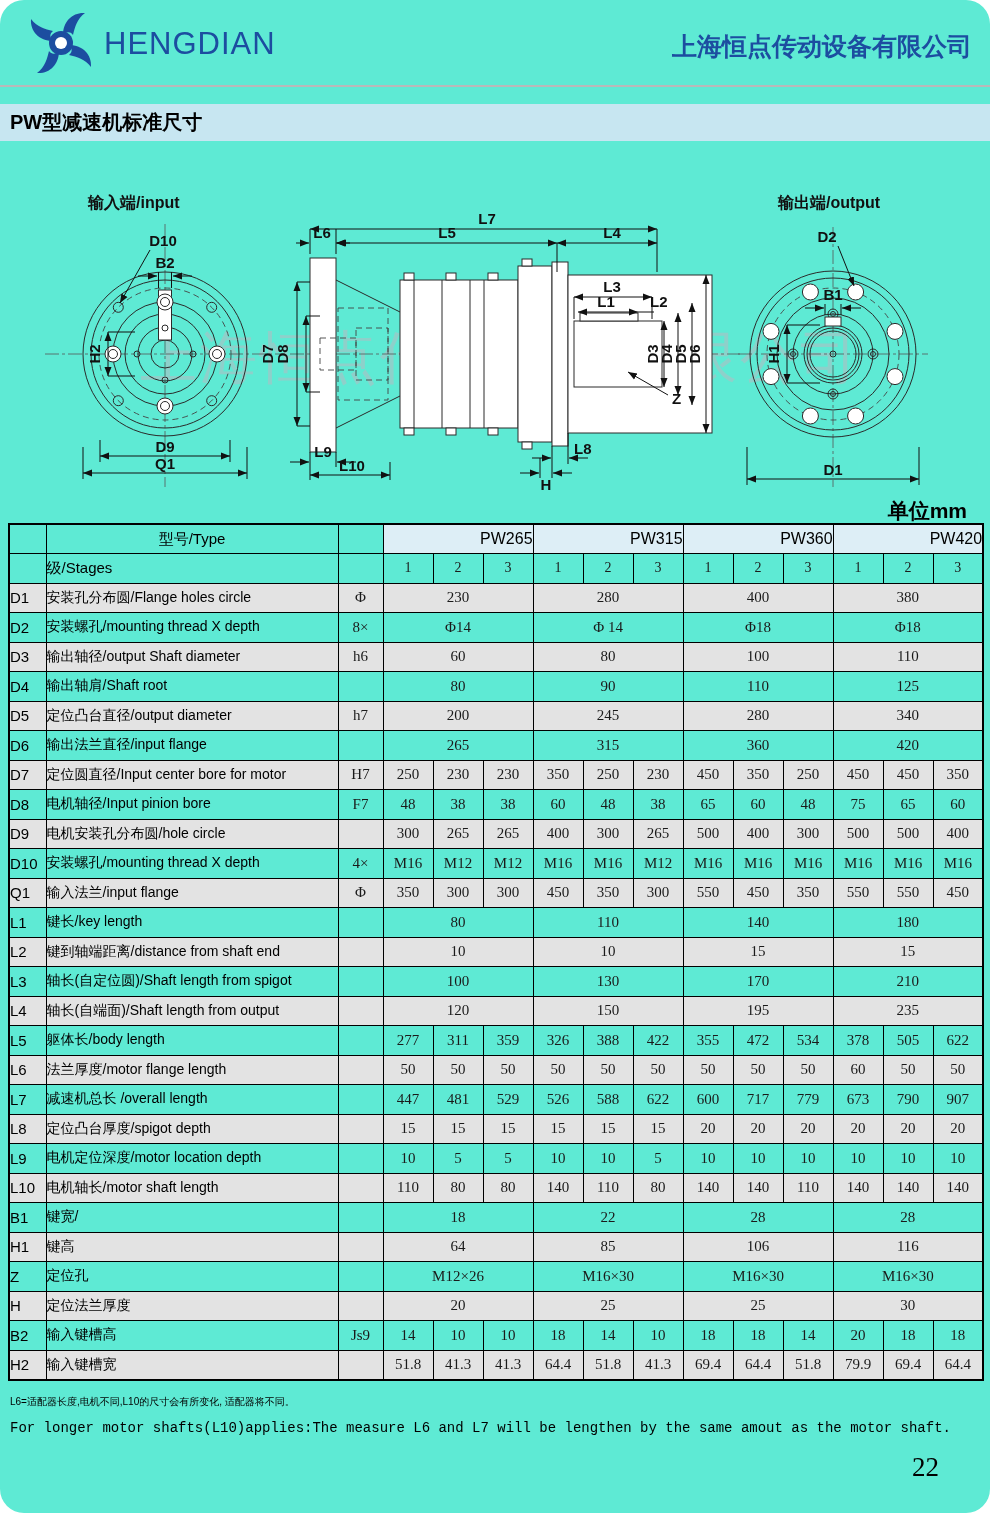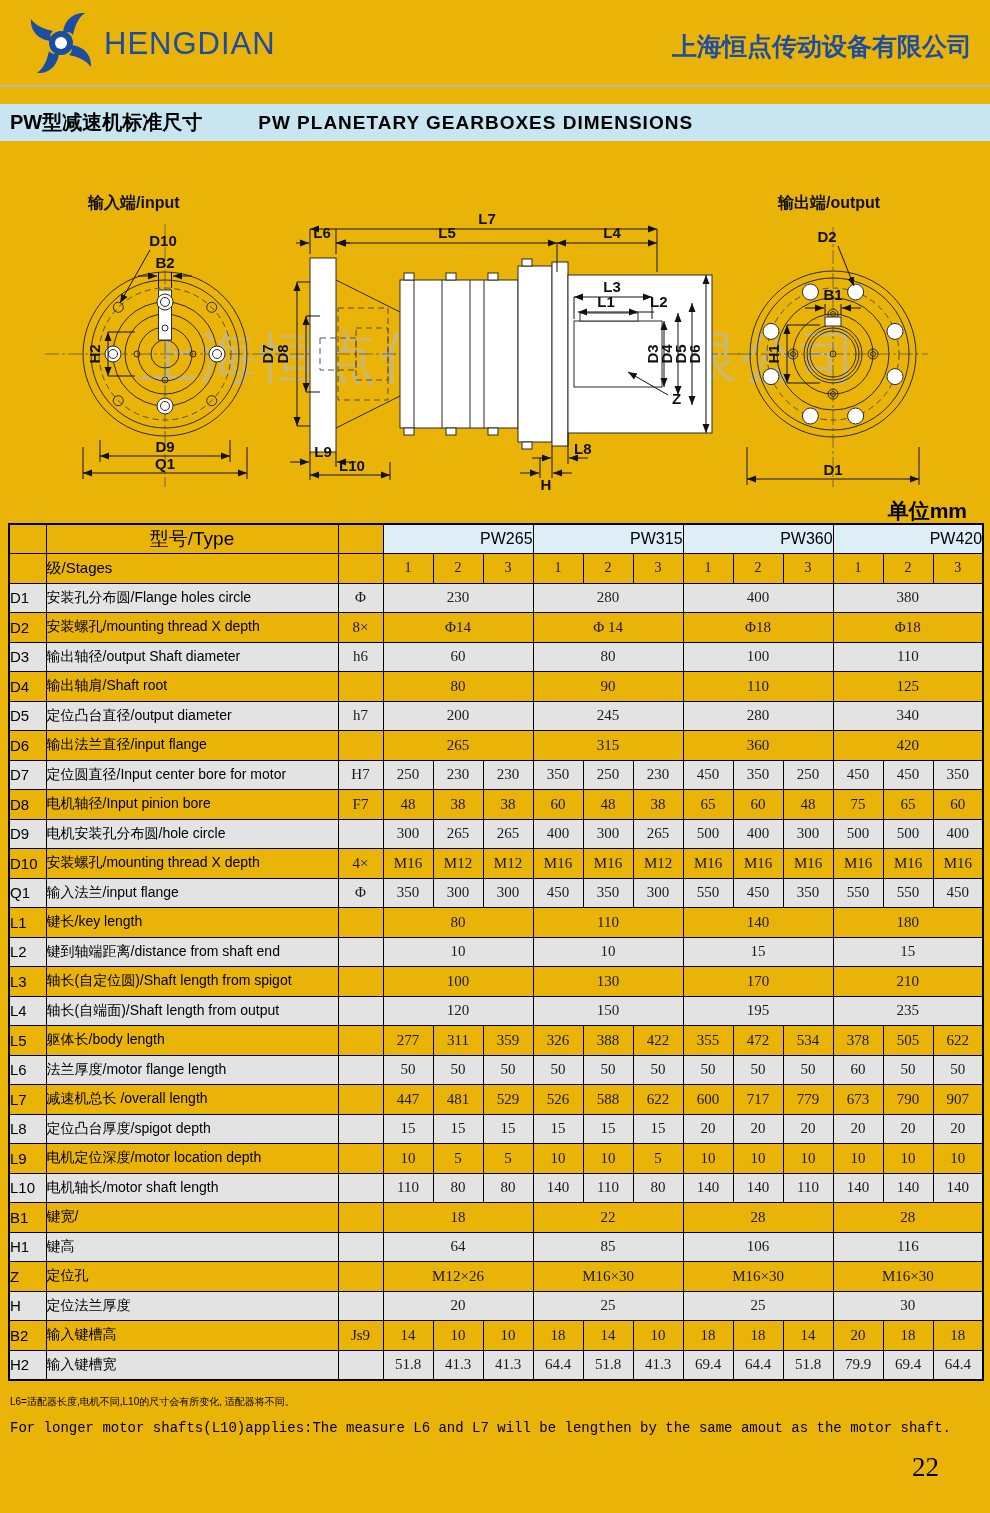--- a/index.html
+++ b/index.html
@@ -1,17 +1,17 @@
 <!DOCTYPE html>
 <html><head>
 <meta charset="utf-8">
 <style>
   html,body{margin:0;padding:0;background:#fff;}
   body{font-family:"Liberation Sans",sans-serif;color:#000;}
-  #page{position:relative;width:990px;height:1513px;background:#eab308;overflow:hidden;}
+  #page{position:relative;width:990px;height:1513px;background:#5eead4;overflow:hidden;border-radius:24px;}
 
   
   #hdr{position:absolute;top:0;left:0;width:990px;height:85px;border-bottom:2px solid #b9b9b9;}
   #logo-icon{position:absolute;top:10px;left:28px;}
   #logo-text{position:absolute;top:26px;left:104px;font-size:31px;font-weight:500;
              color:#1c4da0;letter-spacing:1px;}
   #company{position:absolute;top:30px;right:18px;font-size:25px;font-weight:bold;color:#1c4da0;}
 
   
   #titlebar{position:absolute;top:104px;left:0;width:990px;height:37px;background:#c7e6f1;
@@ -36,21 +36,21 @@
   
   #tbl{position:absolute;top:523px;left:8px;width:974px;border-collapse:collapse;
        table-layout:fixed;border:2px solid #000;}
   #tbl td,#tbl th{border:1px solid #000;padding:0;overflow:hidden;white-space:nowrap;}
   #tbl tr{height:29.5px;}
   tr.hrow{height:30px;}
   td.key{font-size:15px;text-align:left;}
   td.desc{font-size:14px;text-align:left;padding-left:6px;}
   td.unit,td.val{font-family:"Liberation Serif",serif;font-size:15px;text-align:center;color:#1a1a1a;}
   th.model{background:#ddeef6;font-size:16px;font-weight:normal;text-align:right;}
-  th.hlabel{font-size:19px;font-weight:normal;text-align:center;}
+  th.hlabel{font-size:15px;font-weight:normal;text-align:center;}
   td.stage{font-family:"Liberation Serif",serif;font-size:14px;text-align:center;color:#1a1a1a;}
   tr.shaded td{background:#e3e3e3;}
 
   
   #note-cn{position:absolute;top:1395px;left:10px;font-size:10px;}
   #note-en{position:absolute;top:1420px;left:10px;font-size:14px;
            font-family:"Liberation Mono",monospace;}
   #pagenum{position:absolute;top:1452px;left:912px;font-size:27px;
            font-family:"Liberation Serif",serif;}
 </style>
@@ -69,21 +69,20 @@
         <path d="M2,-8 C2,-22 12,-31 24,-30 C16,-24 14,-16 12,-8 C9,-12 5,-11 2,-8 Z" transform="rotate(270)"></path>
       </g>
       <circle r="6" fill="#fff"></circle>
     </svg>
     <div id="logo-text">HENGDIAN</div>
     <div id="company">上海恒点传动设备有限公司</div>
   </div>
 
   <div id="titlebar">
     <span id="title-cn">PW型减速机标准尺寸</span>
-    <span id="title-en">PW PLANETARY GEARBOXES DIMENSIONS</span>
   </div>
 
   <svg id="drawing" width="990" height="345" viewBox="0 0 990 345">
     <defs>
       <marker id="ma" viewBox="0 0 10 10" refX="9" refY="5" markerWidth="10" markerHeight="10" orient="auto-start-reverse">
           <path d="M0,1.5 L9,5 L0,8.5 Z" fill="#111"></path>
         </marker>
     </defs>
 
     <text id="watermark-text" x="140" y="215">上海恒点传动设备有限公司</text>

